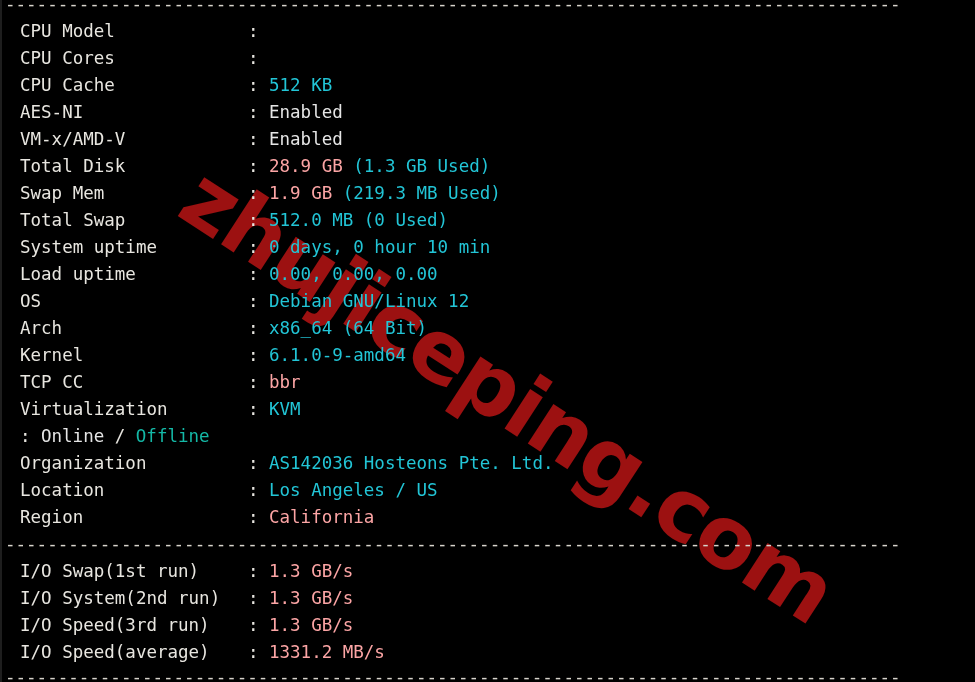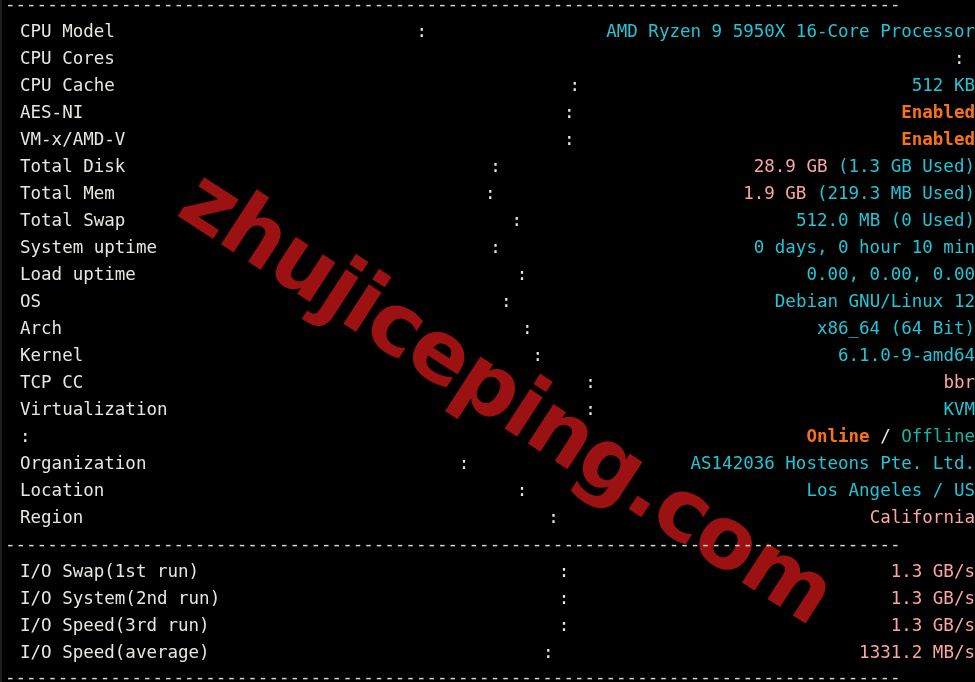--- a/index.html
+++ b/index.html
@@ -60,62 +60,61 @@
   .sep.top { margin-top: 0px; height: 18px; line-height: 8px; }
   .sep.mid { margin-top: 0px; }
   .sep.bot { margin-top: 0px; height: 18px; line-height: 22px; }
 
   .row {
     display: flex;
     height: 27px;
     line-height: 27px;
     white-space: pre;
     padding-left: 18px;
-    justify-content: space-between;
   }
   .label {
     color: #e8e6e0;
     width: 228px;
     flex: 0 0 228px;
     white-space: pre;
   }
   .colon {
     color: #e8e6e0;
     width: 21px;
     flex: 0 0 21px;
   }
   .value { white-space: pre; }
 
   .c-cyan   { color: #22c5d6; }
   .c-yellow { color: #fca5a5; }
-  .c-green  { color: #f97316; font-weight: bold; }
+  .c-green  { color: #e5e5e5; }
   .c-red    { color: #14b8a6; }
   .c-white  { color: #e8e6e0; }
 
   .block { padding-top: 0; }
 </style>
 </head>
 <body>
 
 <div id="terminal">
 
   <div id="watermark">zhujiceping.com</div>
 
   <div id="content">
 
     <div class="sep top">-------------------------------------------------------------------------------------</div>
 
     <div id="system-info-block" class="block">
-        <div class="row"><span class="label">CPU Model</span><span class="colon">:</span><span class="value"><span class="c-cyan">AMD Ryzen 9 5950X 16-Core Processor</span></span></div>
+        <div class="row"><span class="label">CPU Model</span><span class="colon">:</span></div>
         <div class="row"><span class="label">CPU Cores</span><span class="colon">:</span></div>
         <div class="row"><span class="label">CPU Cache</span><span class="colon">:</span><span class="value"><span class="c-cyan">512 KB</span></span></div>
         <div class="row"><span class="label">AES-NI</span><span class="colon">:</span><span class="value"><span class="c-green">Enabled</span></span></div>
         <div class="row"><span class="label">VM-x/AMD-V</span><span class="colon">:</span><span class="value"><span class="c-green">Enabled</span></span></div>
         <div class="row"><span class="label">Total Disk</span><span class="colon">:</span><span class="value"><span class="c-yellow">28.9 GB </span><span class="c-cyan">(1.3 GB Used)</span></span></div>
-        <div class="row"><span class="label">Total Mem</span><span class="colon">:</span><span class="value"><span class="c-yellow">1.9 GB </span><span class="c-cyan">(219.3 MB Used)</span></span></div>
+        <div class="row"><span class="label">Swap Mem</span><span class="colon">:</span><span class="value"><span class="c-yellow">1.9 GB </span><span class="c-cyan">(219.3 MB Used)</span></span></div>
         <div class="row"><span class="label">Total Swap</span><span class="colon">:</span><span class="value"><span class="c-cyan">512.0 MB (0 Used)</span></span></div>
         <div class="row"><span class="label">System uptime</span><span class="colon">:</span><span class="value"><span class="c-cyan">0 days, 0 hour 10 min</span></span></div>
         <div class="row"><span class="label">Load uptime</span><span class="colon">:</span><span class="value"><span class="c-cyan">0.00, 0.00, 0.00</span></span></div>
         <div class="row"><span class="label">OS</span><span class="colon">:</span><span class="value"><span class="c-cyan">Debian GNU/Linux 12</span></span></div>
         <div class="row"><span class="label">Arch</span><span class="colon">:</span><span class="value"><span class="c-cyan">x86_64 (64 Bit)</span></span></div>
         <div class="row"><span class="label">Kernel</span><span class="colon">:</span><span class="value"><span class="c-cyan">6.1.0-9-amd64</span></span></div>
         <div class="row"><span class="label">TCP CC</span><span class="colon">:</span><span class="value"><span class="c-yellow">bbr</span></span></div>
         <div class="row"><span class="label">Virtualization</span><span class="colon">:</span><span class="value"><span class="c-cyan">KVM</span></span></div>
         <div class="row"><span class="colon">:</span><span class="value"><span class="c-green">Online</span><span class="c-white"> / </span><span class="c-red">Offline</span></span></div>
         <div class="row"><span class="label">Organization</span><span class="colon">:</span><span class="value"><span class="c-cyan">AS142036 Hosteons Pte. Ltd.</span></span></div>

